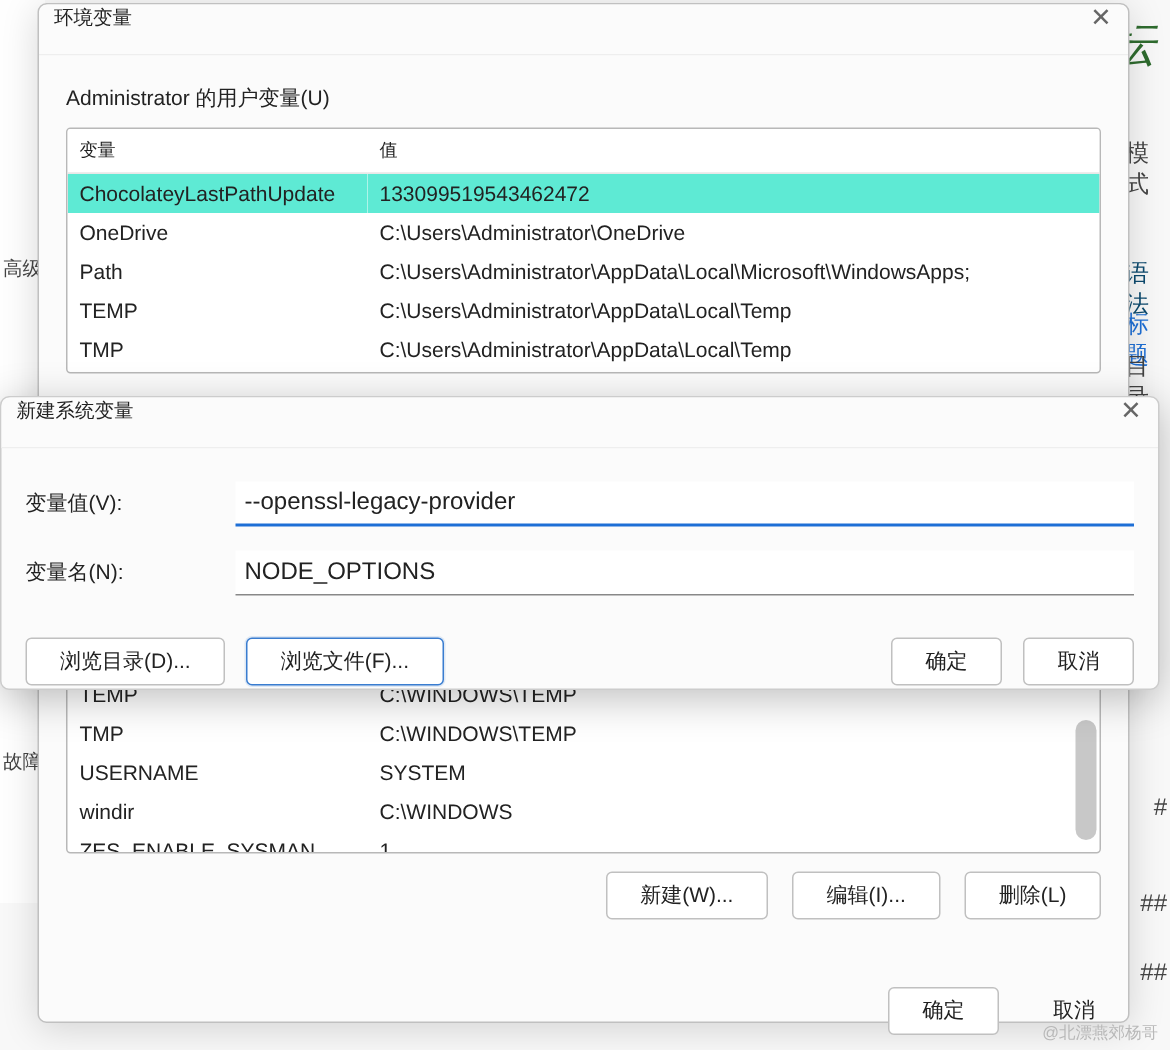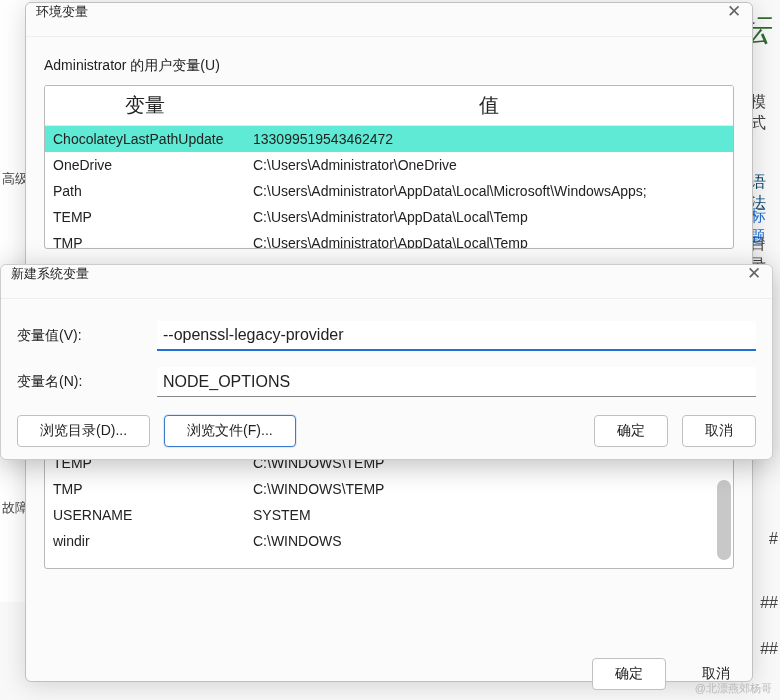--- a/index.html
+++ b/index.html
@@ -16,37 +16,37 @@
 .titlebar { display: flex; align-items: flex-start; justify-content: space-between; height: 34px; padding: 0 10px; background: #fbfbfb; border-bottom: 1px solid #eee; border-radius: 6px 6px 0 0; }
 .title-text { font-size: 13px; color: #222; }
 .close-btn { width: 16px; height: 16px; display: flex; align-items: center; justify-content: center; color: #666; font-size: 17px; cursor: pointer; }
 
 .env-dialog { left: 25px; top: 2px; width: 728px; height: 680px; z-index: 1; }
 .env-body { padding: 20px 18px 12px 18px; }
 .section-label { font-size: 14px; color: #222; margin-bottom: 10px; }
 .table-wrap { background: #fff; border: 1px solid #b8b8b8; border-radius: 3px; height: 164px; overflow: hidden; margin-bottom: 12px; }
 .table-wrap2 { height: 120px; margin-top: 200px; position: relative; }
 .table { width: 100%; border-collapse: collapse; }
-.table th { text-align: center; font-weight: normal; font-size: 20px; color: #222; padding: 6px 8px; border-bottom: 1px solid #e8e8e8; background: #fff; }
+.table th { text-align: left; font-weight: normal; font-size: 12px; color: #222; padding: 6px 8px; border-bottom: 1px solid #e8e8e8; background: #fff; }
 .table td { font-size: 14px; color: #222; padding: 5px 8px; white-space: nowrap; overflow: hidden; }
 .table tr.highlight td { background: #5eead4; }
 .col-var { width: 200px; }
 .scrollbar { position: absolute; right: 2px; top: 30px; width: 14px; height: 80px; background: #c8c8c8; border-radius: 7px; }
 
 .btn-row { display: flex; gap: 16px; justify-content: flex-end; margin-top: 10px; }
 .btn { height: 32px; padding: 0 22px; background: #fff; border: 1px solid #c0c0c0; border-radius: 4px; font-size: 14px; color: #222; cursor: pointer; display: flex; align-items: center; }
 .btn.primary { border: 1px solid #3a7dd0; box-shadow: 0 0 0 1px rgba(58,125,208,0.15); }
 
 .new-var-dialog { left: 0; top: 264px; width: 773px; height: 196px; z-index: 5; background: #fbfbfb; border: 1px solid #ccc; border-radius: 6px; box-shadow: 0 6px 28px rgba(0,0,0,0.25); }
 .new-var-body { padding: 22px 16px 14px 16px; }
 .field-row { display: flex; align-items: center; margin-bottom: 16px; }
 .field-label { width: 140px; font-size: 14px; color: #222; }
 .field-input { flex: 1; height: 30px; border: none; border-bottom: 1px solid #888; background: #fff; font-size: 16px; color: #222; padding: 2px 6px; outline: none; }
 .field-input.accent { border-bottom: 2px solid #1e6fd6; }
-.new-var-btns { display: flex; justify-content: space-between; margin-top: 18px; align-items: center; }
+.new-var-btns { display: flex; justify-content: space-between; margin-top: 28px; align-items: center; }
 .btn-group { display: flex; gap: 14px; }
 
 .bottom-btns { position: absolute; bottom: 10px; right: 28px; display: flex; gap: 14px; z-index: 2; }
 </style>
 </head>
 <body>
 
 <div class="bg-text">知鸟论坛</div>
 <div class="bg-left">
   <div class="bg-left-text" style="top:170px">高级</div>
@@ -115,25 +115,34 @@
               <td>C:\WINDOWS\TEMP</td>
             </tr>
           <tr>
               <td>USERNAME</td>
               <td>SYSTEM</td>
             </tr>
           <tr>
               <td>windir</td>
               <td>C:\WINDOWS</td>
             </tr>
+          <tr>
+              <td>ZES_ENABLE_SYSMAN</td>
+              <td>1</td>
+            </tr>
         </tbody>
       </table>
       <div class="scrollbar"></div>
     </div>
 
+    <div class="btn-row">
+      <div class="btn">新建(W)...</div>
+      <div class="btn">编辑(I)...</div>
+      <div class="btn">删除(L)</div>
+    </div>
   </div>
 </div>
 
 <div class="bottom-btns">
   <div class="btn">确定</div>
   <div class="btn" style="border:none;background:transparent">取消</div>
 </div>
 
 <div class="dialog new-var-dialog">
   <div class="titlebar">

